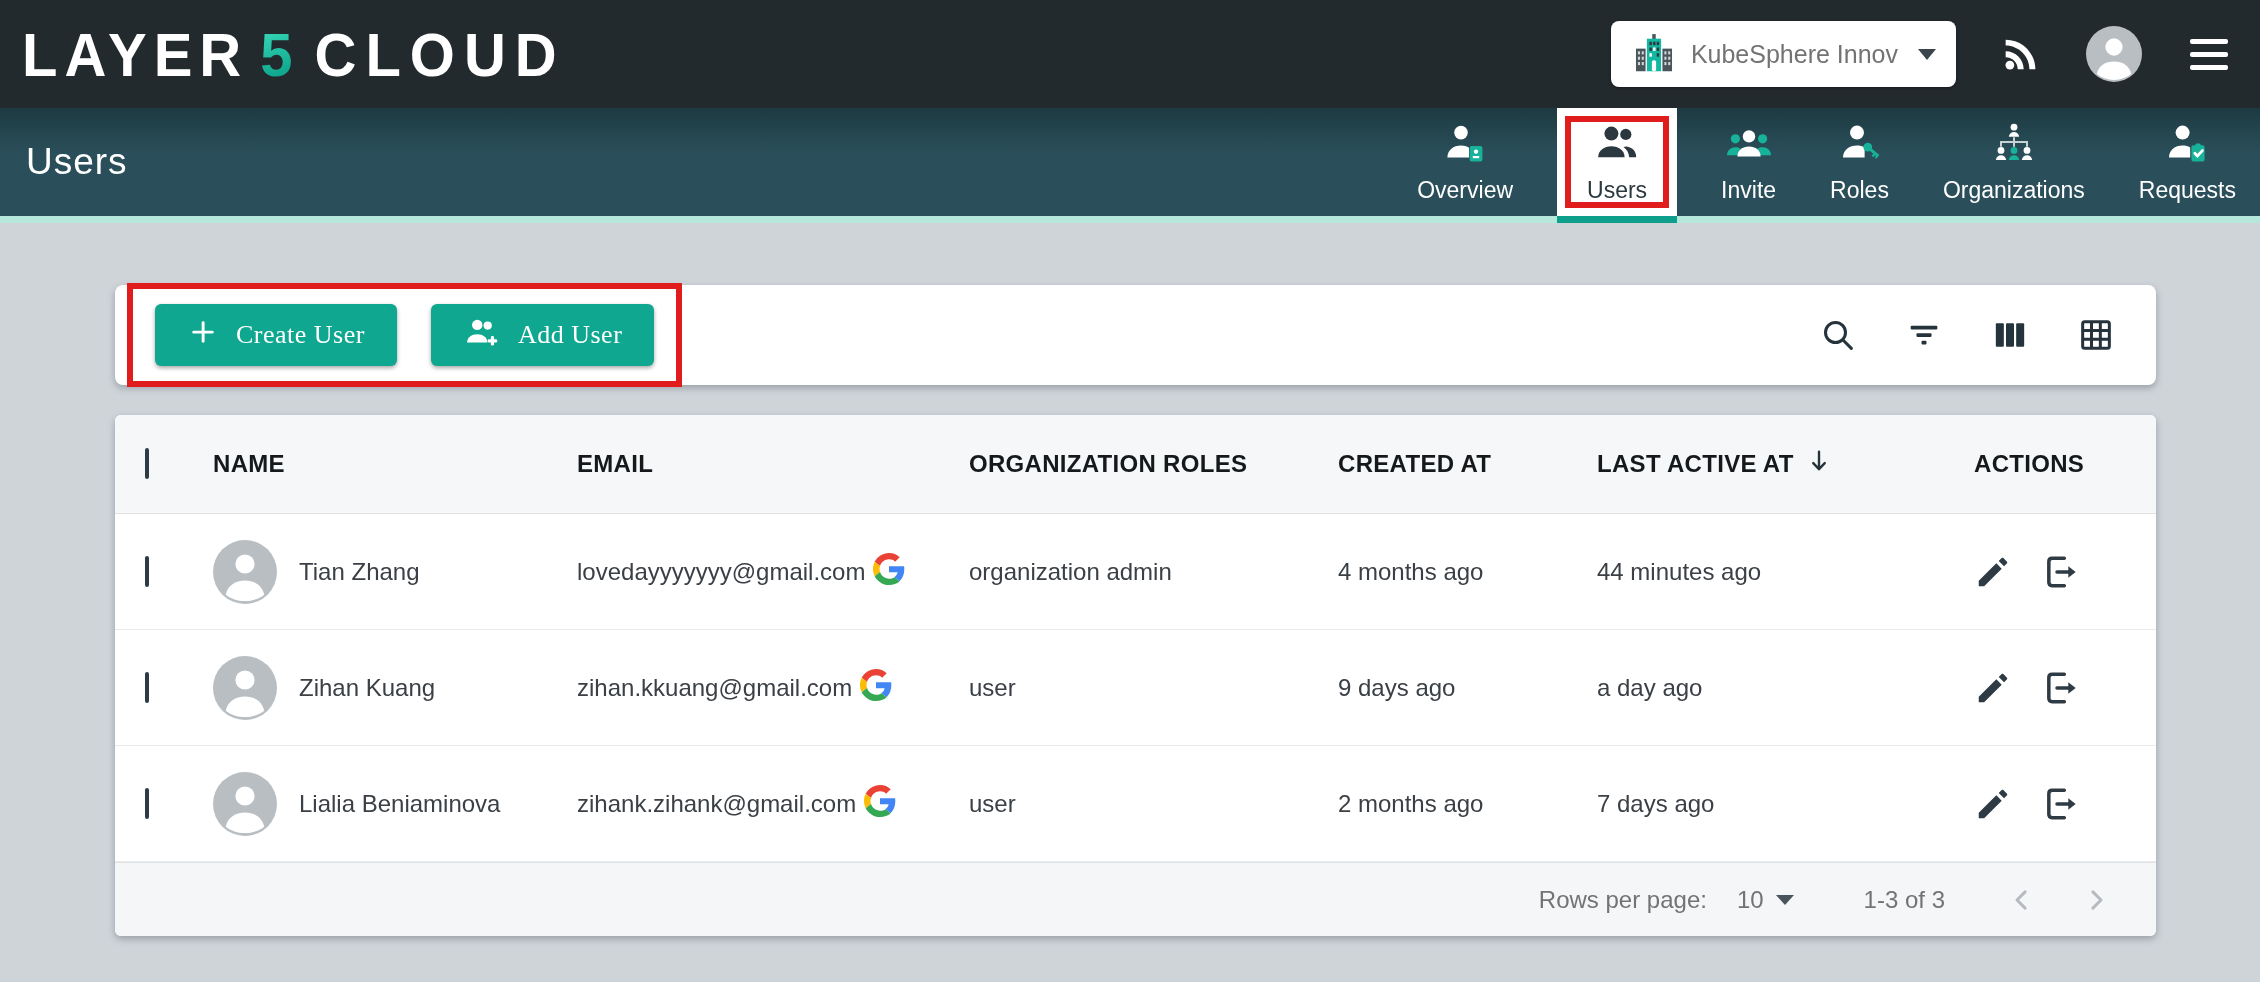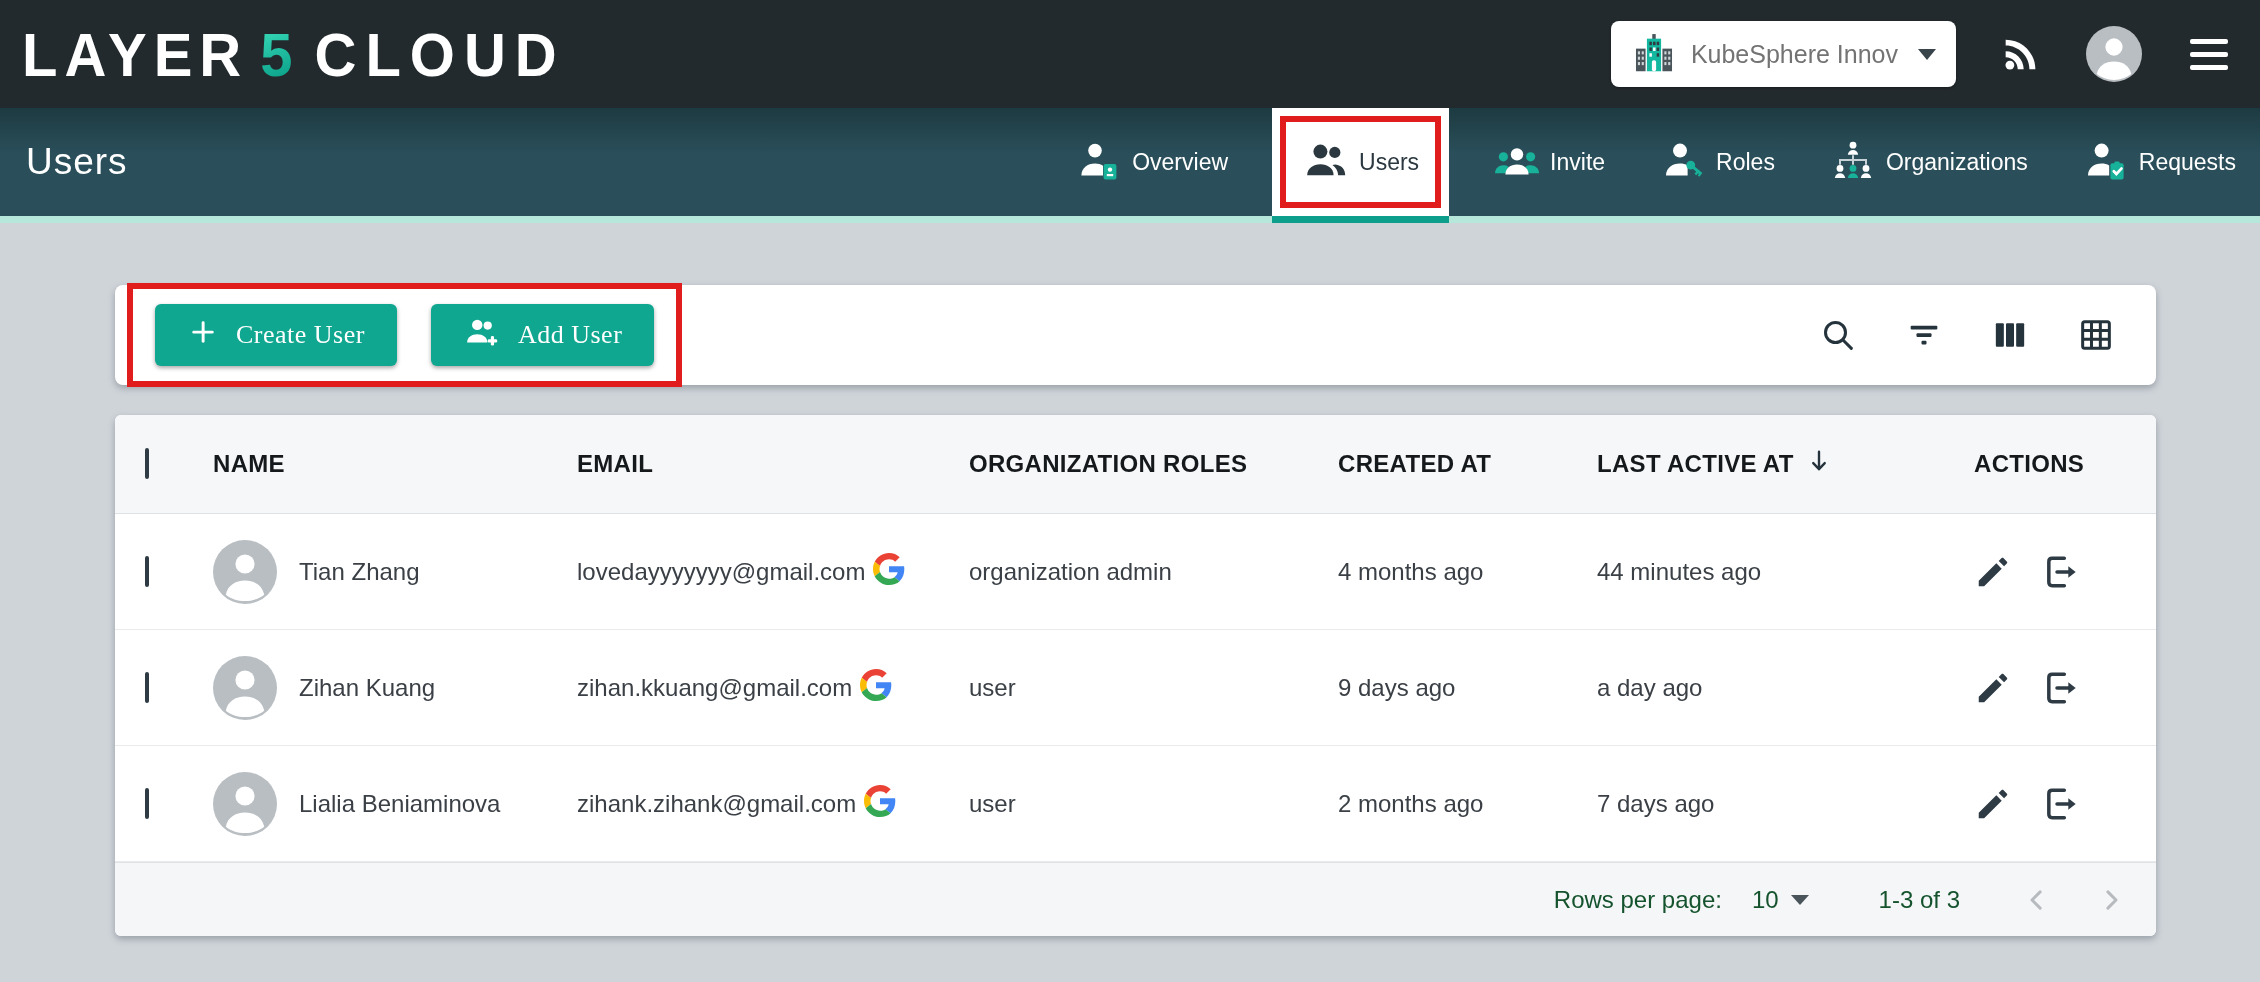--- a/index.html
+++ b/index.html
@@ -27,21 +27,21 @@
     display:flex; align-items:flex-end; justify-content:center; overflow:hidden; }
   .hamburger { display:flex; flex-direction:column; gap:8px; cursor:pointer; padding:6px; }
   .hamburger div { width:38px; height:5px; background:#ffffff; border-radius:2px; }
 
   
   .nav-bar { height:108px; background:linear-gradient(180deg,#1d3a41 0%,#2a4f5a 42%);
     display:flex; align-items:stretch; }
   .page-title { align-self:center; color:#ffffff; font-size:37px; font-weight:500;
     padding-left:26px; letter-spacing:1px; }
   .tabs { margin-left:auto; display:flex; align-items:stretch; gap:34px; padding-right:14px; }
-  .tab { display:flex; flex-direction:row; align-items:center; justify-content:center;
+  .tab { display:flex; flex-direction:column; align-items:center; justify-content:center;
     gap:9px; color:#ffffff; font-size:23px; padding:0 10px; cursor:pointer; position:relative; }
   .tab svg { display:block; }
   .tab.selected { background:#ffffff; color:#2b3840; padding:0 30px; }
   .tab.selected::after { content:""; position:absolute; left:0; right:0; bottom:-7px;
     height:7px; background:#0e9f8c; }
   .tab-annotation { position:absolute; inset:8px; border:6px solid #e11c1c; pointer-events:none; }
   .nav-underline { height:7px; background:#b5e7db; }
 
   
   .toolbar-card { width:2041px; margin:62px 0 0 115px; height:100px; background:#ffffff;
@@ -68,22 +68,22 @@
   .checkbox { width:30px; height:30px; border:2.5px solid #2e3b44; border-radius:4px;
     background:#ffffff; cursor:pointer; }
   .name-cell { display:flex; align-items:center; gap:22px; }
   .row-avatar { width:64px; height:64px; border-radius:50%; background:#b9bec2; flex:none;
     display:flex; align-items:flex-end; justify-content:center; overflow:hidden; }
   .email-cell { display:flex; align-items:center; gap:8px; }
   .head-sort { display:flex; align-items:center; gap:10px; }
   .actions-cell { display:flex; align-items:center; gap:28px; color:#2e3b44; padding-left:18px; }
 
   .t-footer { height:74px; background:#f5f6f7; border-top:1px solid #e0e3e5; display:flex;
-    align-items:center; justify-content:flex-end; font-size:24px; color:#14532d;
-    padding-right:30px; }
+    align-items:center; justify-content:flex-end; font-size:24px; color:#737373;
+    padding-right:45px; }
   .rpp-value { display:flex; align-items:center; gap:12px; margin:0 70px 0 30px; cursor:pointer; }
   .rpp-caret { width:0; height:0; border-left:9px solid transparent;
     border-right:9px solid transparent; border-top:10px solid #4a545b; }
   .range-label { margin-right:62px; }
   .pager { display:flex; align-items:center; gap:44px; color:#b7bbc0; }
 </style>
 </head>
 <body>
 
 <div class="app-header">

